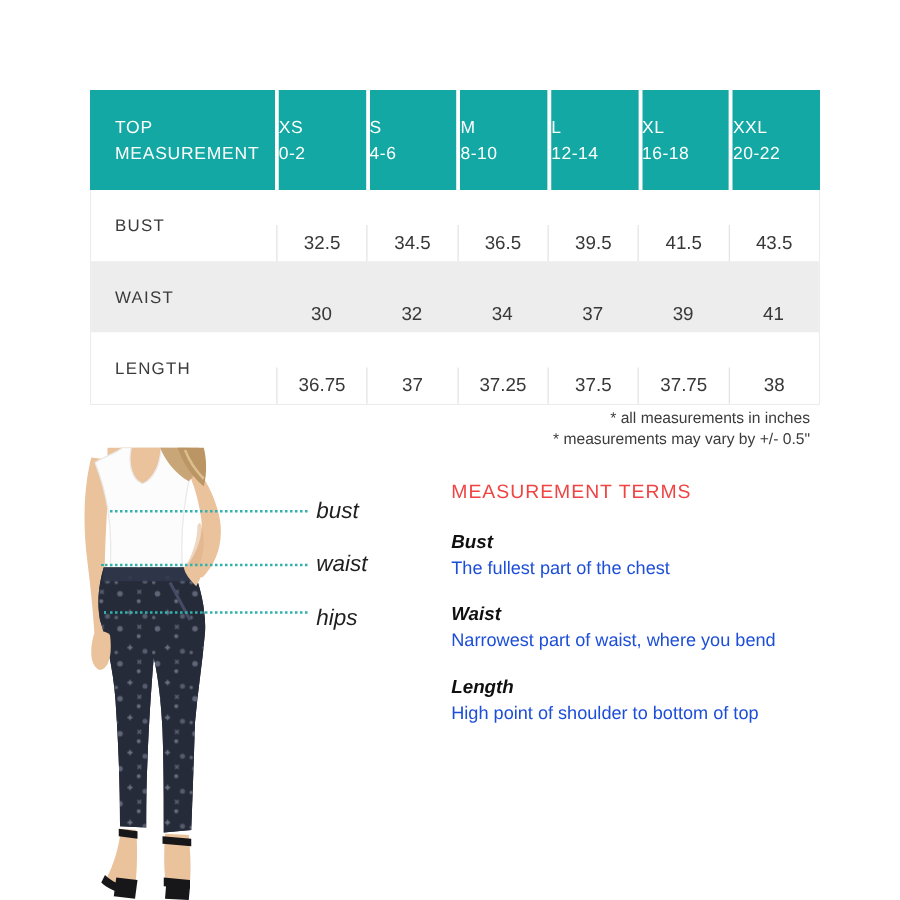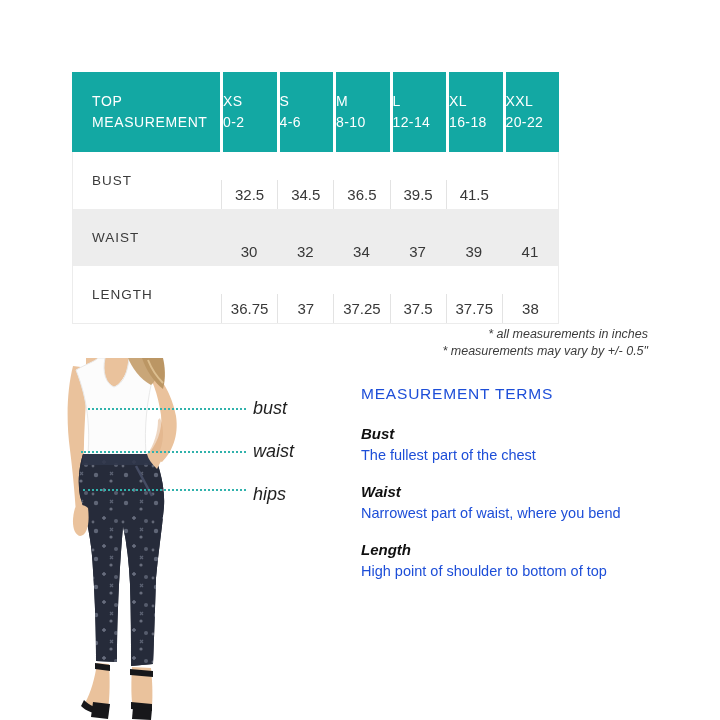--- a/index.html
+++ b/index.html
@@ -1,57 +1,57 @@
 <!DOCTYPE html>
 <html><head>
 <meta charset="utf-8">
 <style>
   * { margin:0; padding:0; box-sizing:border-box; }
   html,body { background:#ffffff; }
   body { font-family:"Liberation Sans","DejaVu Sans",sans-serif; }
   .canvas { position:relative; width:720px; height:720px; background:#ffffff; overflow:hidden; margin:0 auto; }
 
   
-  .size-table { position:absolute; left:72px; top:72px; width:487px; }
+  .size-table { position:absolute; left:72px; top:72px; width:584px; }
   .trow { display:grid; grid-template-columns:148px repeat(6,1fr); }
   .trow.head { height:80px; }
   .hcell { background:#13a8a3; color:#ffffff; display:flex; flex-direction:column;
            align-items:flex-start; justify-content:center; font-size:14px; line-height:21px;
            letter-spacing:0.4px; border-left:3px solid #ffffff; }
   .hcell.first { border-left:none; align-items:flex-start; padding-left:20px;
                  white-space:pre-line; letter-spacing:0.6px; }
   .tbody { border:1px solid #ececec; border-top:none; }
   .trow.body { height:57px; background:#ffffff; }
   .trow.body.alt { background:#ededed; }
   .lcell { display:flex; align-items:center; padding-left:19px; font-size:13.5px;
            letter-spacing:1px; color:#3b3b3b; }
   .vcell { display:flex; align-items:center; justify-content:center; font-size:15px;
            color:#383838;margin-top:28px; }
   .trow.body:not(.alt) .vcell { border-left:1px solid #e3e3e3; }
 
   
-  .notes { position:absolute; right:72px; top:326px; text-align:right; font-style:italic;
+  .notes { position:absolute; right:72px; top:326px; text-align:right; 
            font-size:12.5px; line-height:17px; color:#3c3c3c; }
 
   
   .figure { position:absolute; left:30px; top:358px; width:230px; height:362px; }
 
   .guide { position:absolute; height:0; border-top:2px dotted #31b2ac; }
   .guide.bust  { left:88px; top:408px; width:158px; }
   .guide.waist { left:81px; top:451px; width:165px; }
   .guide.hips  { left:83px; top:489px; width:163px; }
   .guide-label { position:absolute; left:253px; font-style:italic; font-size:18px;
                  color:#1f1f1f; line-height:20px; }
   .guide-label.bust  { top:398px; }
   .guide-label.waist { top:441px; }
   .guide-label.hips  { top:484px; }
 
   
   .terms { position:absolute; left:361px; top:384px; width:300px; }
-  .terms-title { color:#1d4ed8; font-size:15.5px; font-weight:500; letter-spacing:0.8px;
+  .terms-title { color:#ef4444; font-size:15.5px; font-weight:500; letter-spacing:0.8px;
                  line-height:20px; margin-bottom:19px; }
   .term-block { margin-bottom:16px; }
   .term-name { font-size:15px; font-weight:bold; font-style:italic; color:#101010;
                line-height:22px; }
   .term-def { font-size:14.5px; color:#1d4ed8; line-height:20px; }
 </style>
 </head>
 <body>
 
 <div class="canvas">
@@ -87,20 +87,21 @@
     </div>
 
     <div class="tbody">
       <div class="trow body">
         <div class="lcell">BUST</div>
         <div class="vcell">32.5</div>
         <div class="vcell">34.5</div>
         <div class="vcell">36.5</div>
         <div class="vcell">39.5</div>
         <div class="vcell">41.5</div>
+        <div class="vcell">43.5</div>
       </div>
       <div class="trow body alt">
         <div class="lcell">WAIST</div>
         <div class="vcell">30</div>
         <div class="vcell">32</div>
         <div class="vcell">34</div>
         <div class="vcell">37</div>
         <div class="vcell">39</div>
         <div class="vcell">41</div>
       </div>

